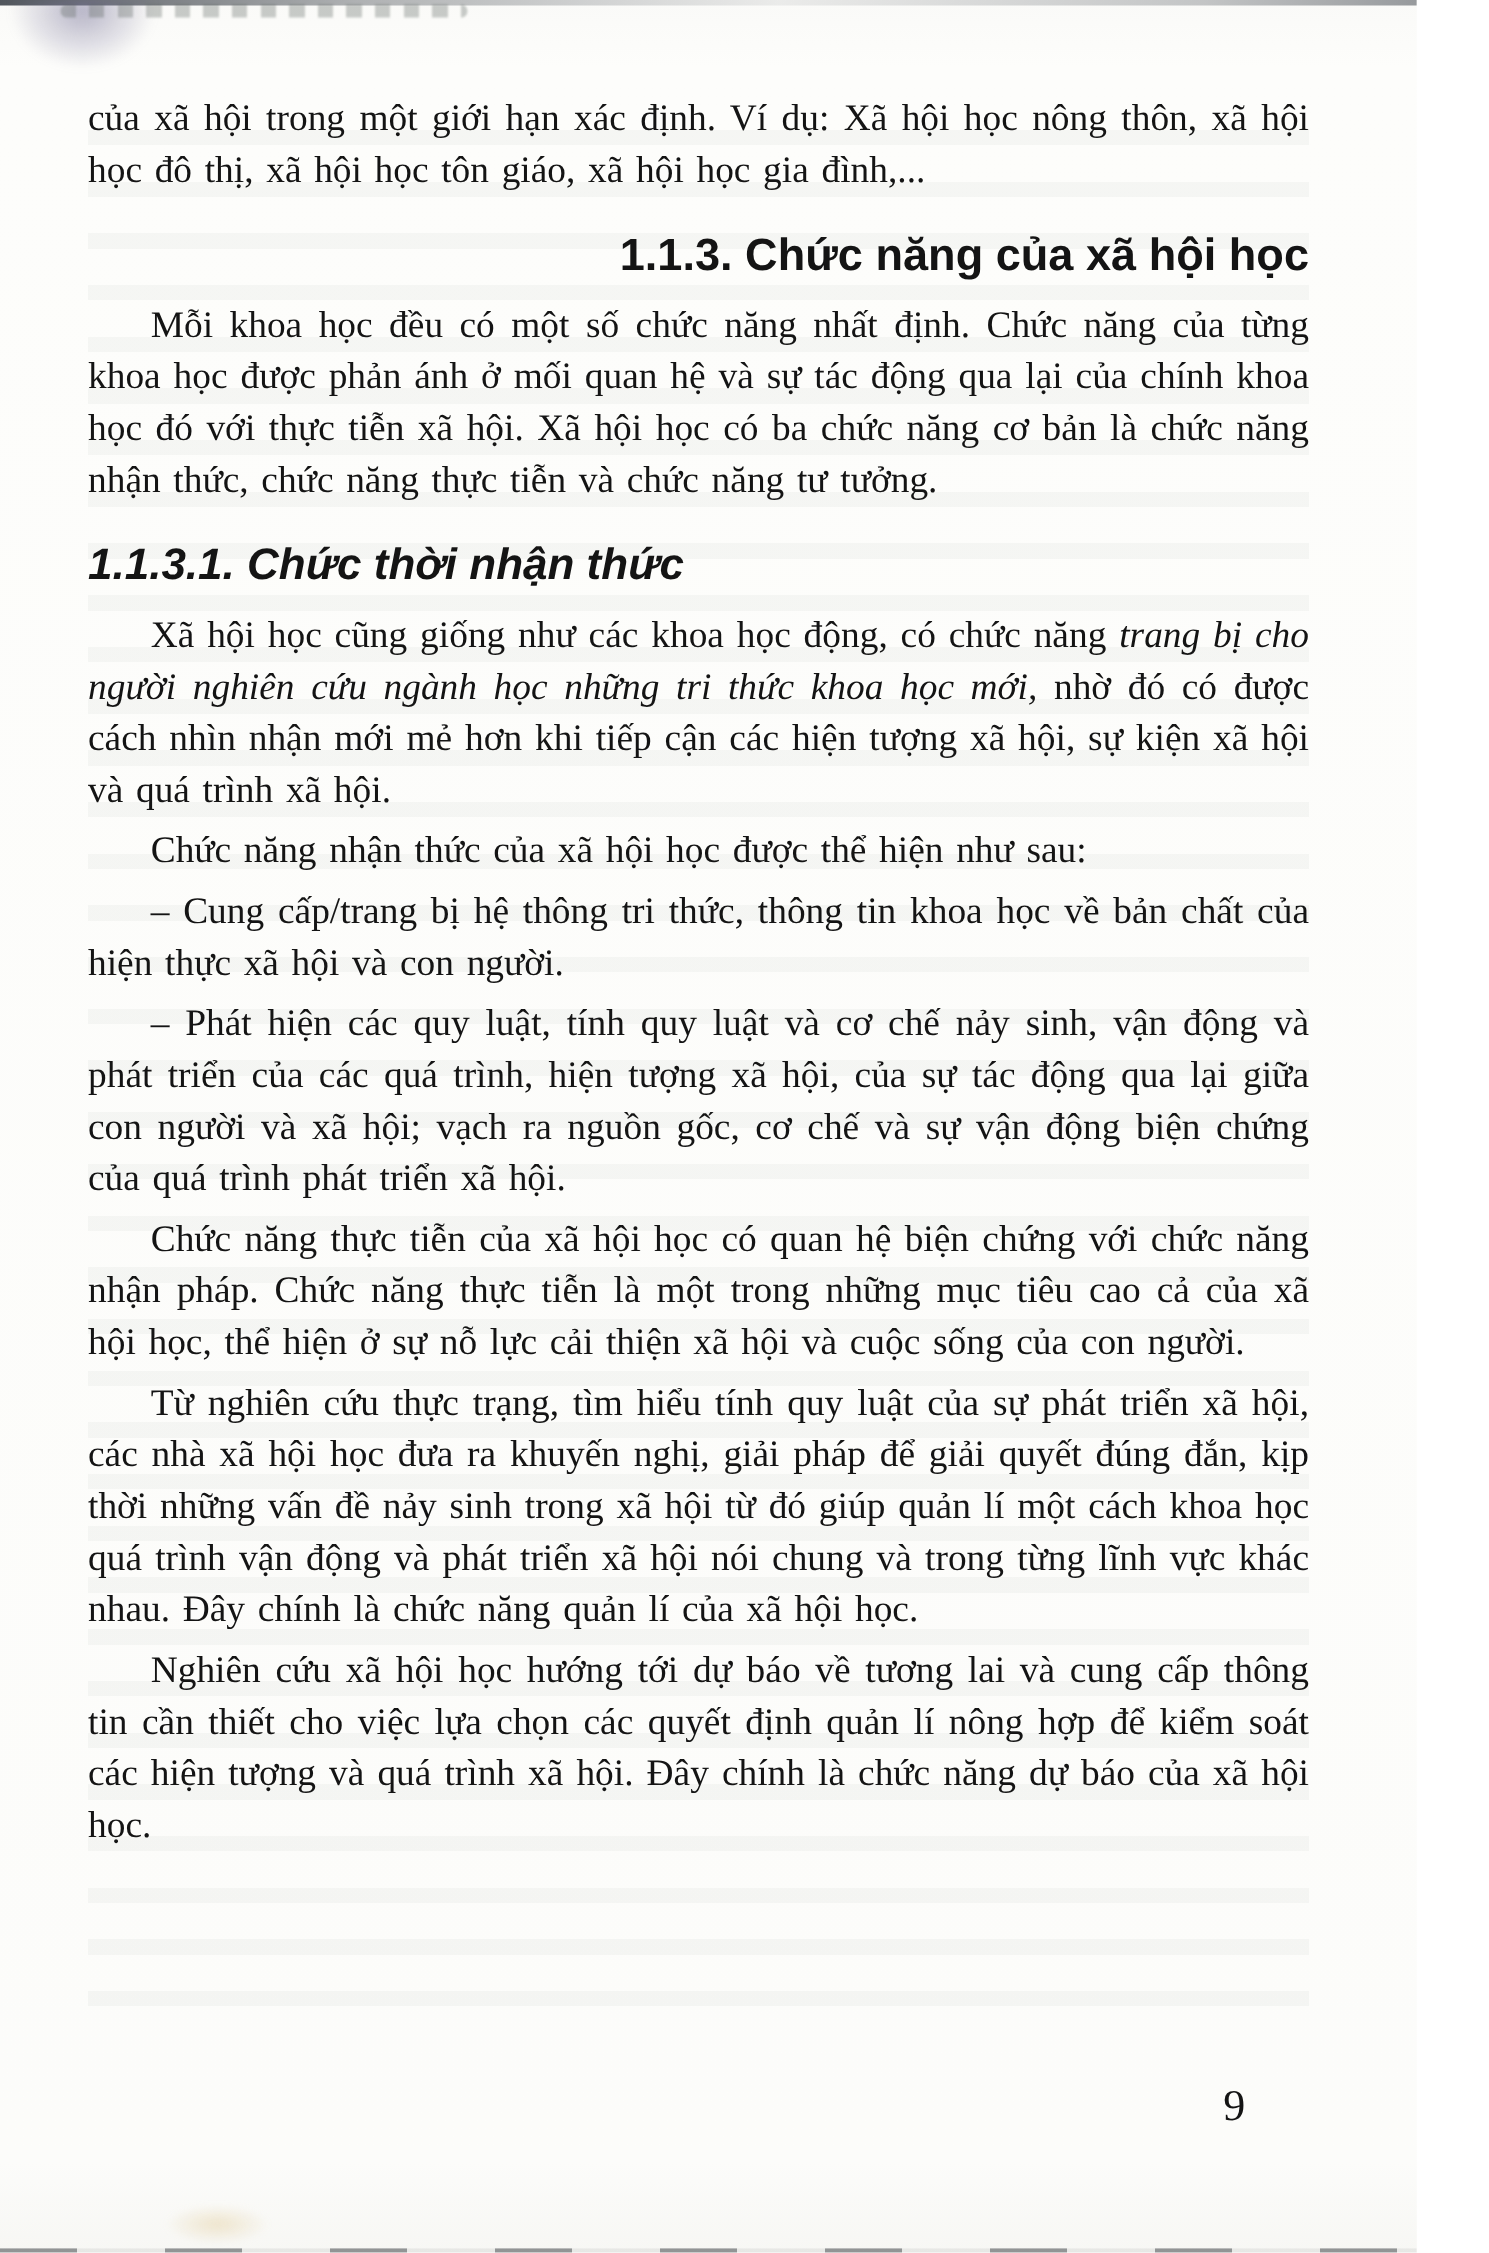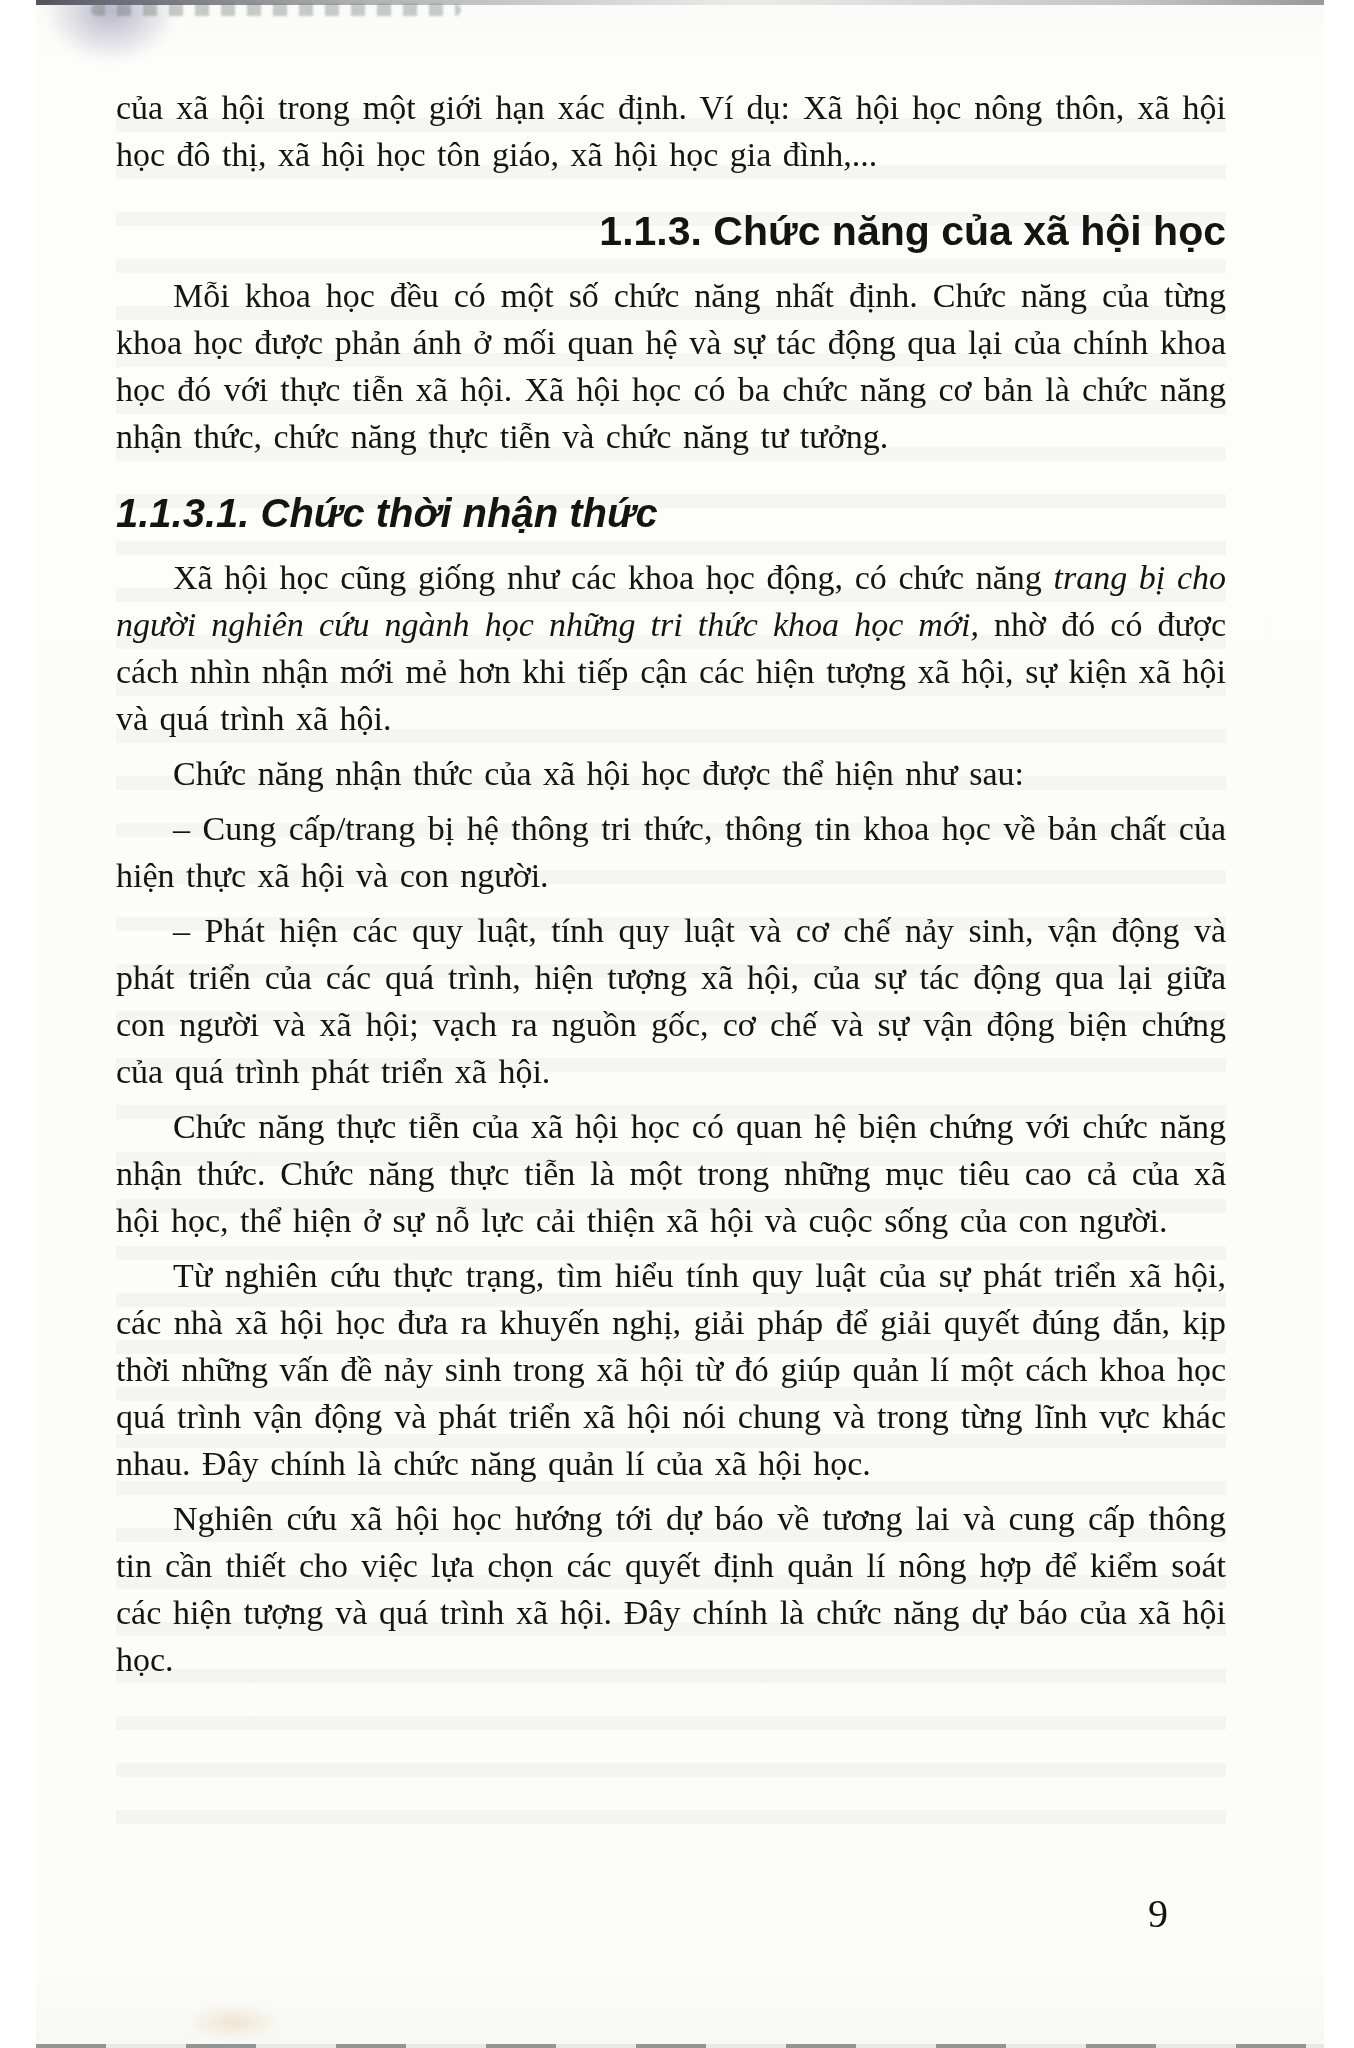--- a/index.html
+++ b/index.html
@@ -6,21 +6,20 @@
   body { width: 1354px; height: 2048px; }
 
   .page {
     position: relative;
     width: 1288px;
     height: 2048px;
     overflow: hidden;
     background: linear-gradient(180deg, #fafaf8 0%, #fdfdfb 3%, #fcfcfa 96%, #f7f7f4 100%);
     font-family: "Liberation Serif", "DejaVu Serif", serif;
     color: #141414;
-    margin-left: 36px;
   }
 
   
   .ghost-lines {
     position: absolute;
     left: 80px; top: 118px;
     width: 1110px; height: 1730px;
     background: repeating-linear-gradient(to bottom,
       rgba(110, 125, 115, 0.055) 0 14px,
       rgba(110, 125, 115, 0.0) 14px 47px);
@@ -123,21 +122,21 @@
     <p><span>Xã hội học cũng giống như các khoa học động, có chức năng </span><span class="italic">trang bị cho người nghiên cứu ngành học những tri thức khoa học mới,</span><span> nhờ đó có được cách nhìn nhận mới mẻ hơn khi tiếp cận các hiện tượng xã hội, sự kiện xã hội và quá trình xã hội.</span></p>
 
     <p>Chức năng nhận thức của xã hội học được thể hiện như sau:</p>
 
     <p>– Cung cấp/trang bị hệ thông tri thức, thông tin khoa học về bản chất của hiện thực xã hội và con người.</p>
 
     <p>– Phát hiện các quy luật, tính quy luật và cơ chế nảy sinh, vận động và phát triển của các quá trình, hiện tượng xã hội, của sự tác động qua lại giữa con người và xã hội; vạch ra nguồn gốc, cơ chế và sự vận động biện chứng của quá trình phát triển xã hội.</p>
 
 
 
-    <p>Chức năng thực tiễn của xã hội học có quan hệ biện chứng với chức năng nhận thức. Chức năng thực tiễn là một trong những mục tiêu cao cả của xã hội học, thể hiện ở sự nỗ lực cải thiện xã hội và cuộc sống của con người.</p>
+    <p>Chức năng thực tiễn của xã hội học có quan hệ biện chứng với chức năng nhận pháp. Chức năng thực tiễn là một trong những mục tiêu cao cả của xã hội học, thể hiện ở sự nỗ lực cải thiện xã hội và cuộc sống của con người.</p>
 
     <p>Từ nghiên cứu thực trạng, tìm hiểu tính quy luật của sự phát triển xã hội, các nhà xã hội học đưa ra khuyến nghị, giải pháp để giải quyết đúng đắn, kịp thời những vấn đề nảy sinh trong xã hội từ đó giúp quản lí một cách khoa học quá trình vận động và phát triển xã hội nói chung và trong từng lĩnh vực khác nhau. Đây chính là chức năng quản lí của xã hội học.</p>
 
     <p>Nghiên cứu xã hội học hướng tới dự báo về tương lai và cung cấp thông tin cần thiết cho việc lựa chọn các quyết định quản lí nông hợp để kiểm soát các hiện tượng và quá trình xã hội. Đây chính là chức năng dự báo của xã hội học.</p>
 
   </div>
 
   <div class="page-number">9</div>
 
 </div>

